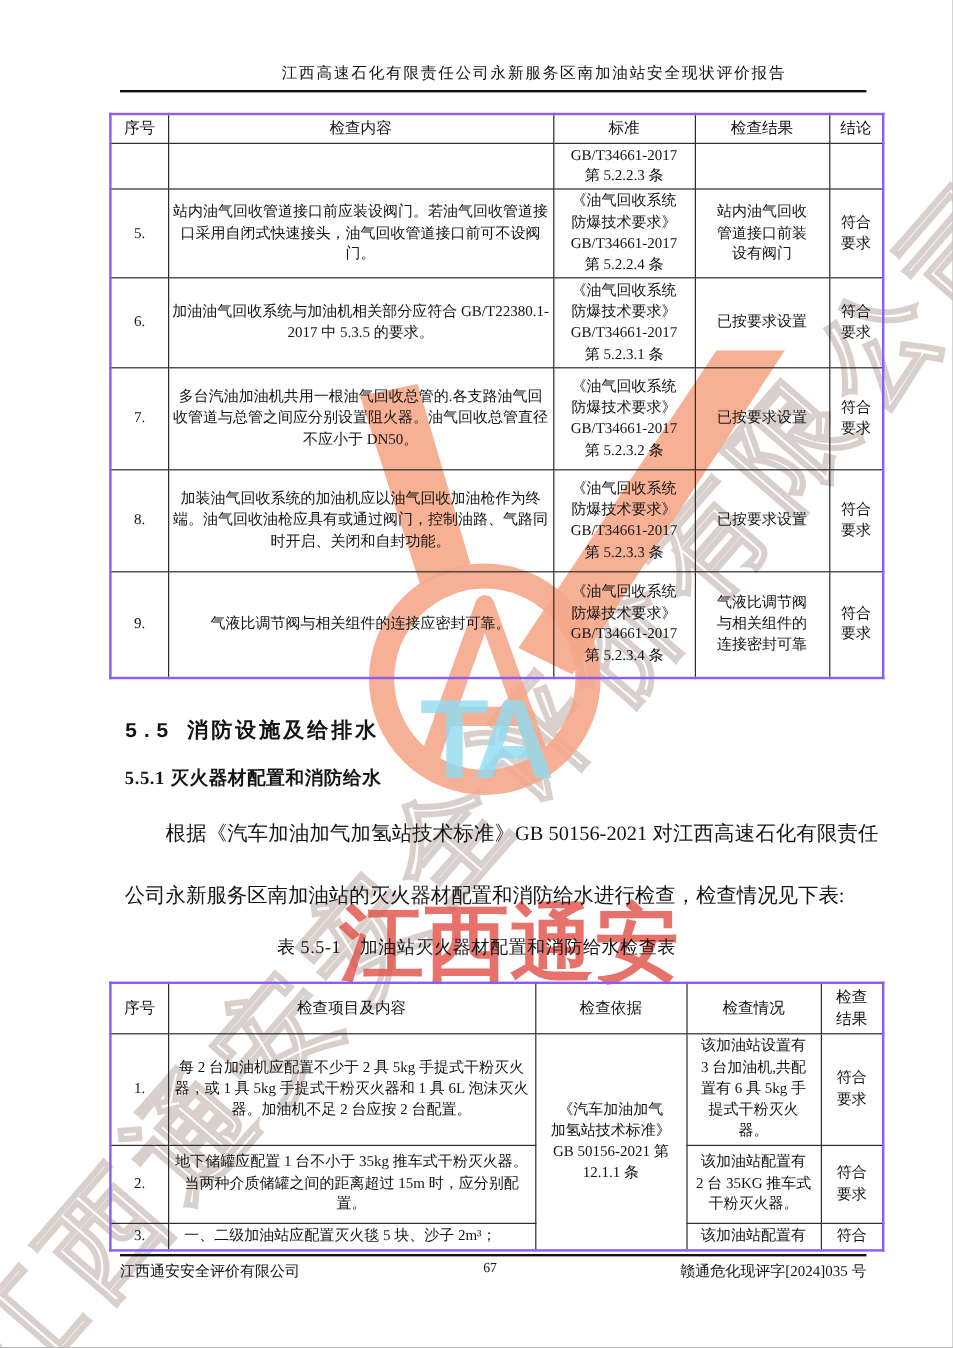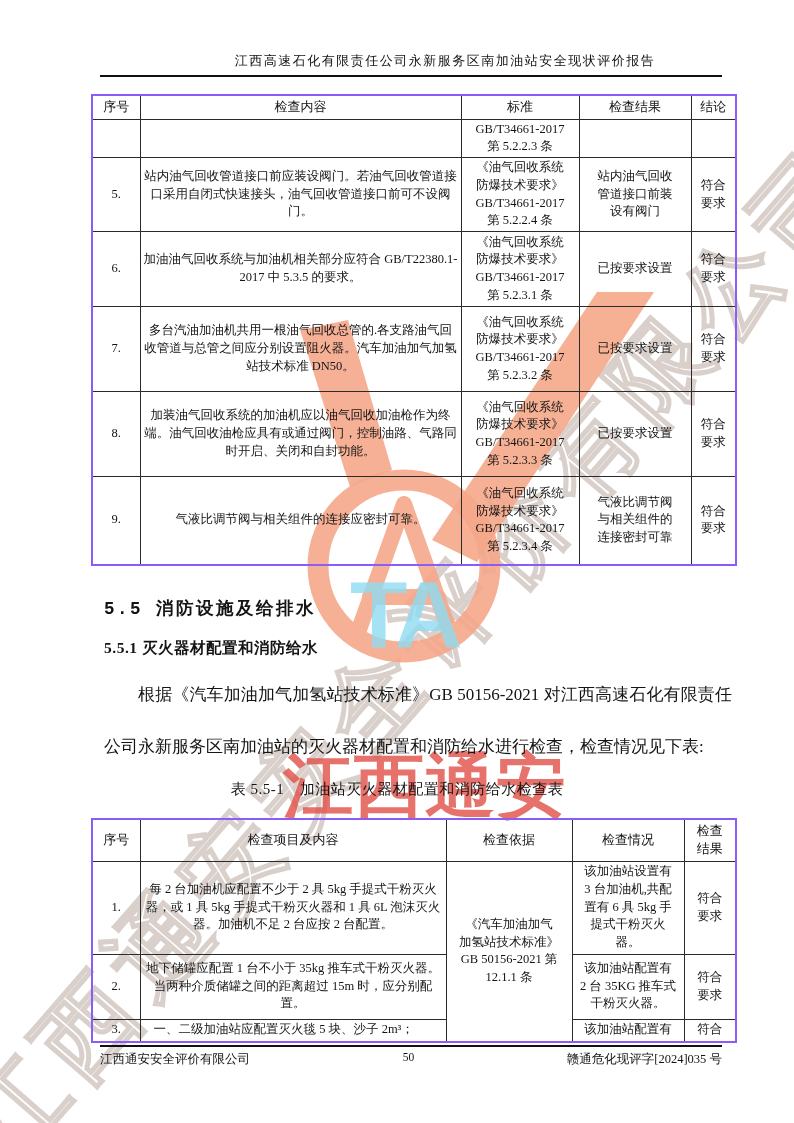--- a/index.html
+++ b/index.html
@@ -116,21 +116,21 @@
         <td>《油气回收系统
 防爆技术要求》
 GB/T34661-2017
 第 5.2.3.1 条</td>
         <td>已按要求设置</td>
         <td>符合
 要求</td>
       </tr>
       <tr style="height:85px">
         <td>7.</td>
-        <td>多台汽油加油机共用一根油气回收总管的.各支路油气回收管道与总管之间应分别设置阻火器。汽车加油加气加氢站技术标准 DN50。</td>
+        <td>多台汽油加油机共用一根油气回收总管的.各支路油气回收管道与总管之间应分别设置阻火器。油气回收总管直径不应小于 DN50。</td>
         <td>《油气回收系统
 防爆技术要求》
 GB/T34661-2017
 第 5.2.3.2 条</td>
         <td>已按要求设置</td>
         <td>符合
 要求</td>
       </tr>
       <tr style="height:85px">
         <td>8.</td>
@@ -210,18 +210,18 @@
         <td style="text-align:left;padding-left:13px">一、二级加油站应配置灭火毯 5 块、沙子 2m³；</td>
         <td>该加油站配置有</td>
         <td>符合</td>
       </tr>
     </tbody>
       </table>
 
     <div class="rule rule-bottom"></div>
     <div class="footer">
       <span>江西通安安全评价有限公司</span>
-      <span class="pageno">50</span>
+      <span class="pageno">67</span>
       <span>赣通危化现评字[2024]035 号</span>
     </div>
 
   </div>
 </div>
 
 </body></html>

